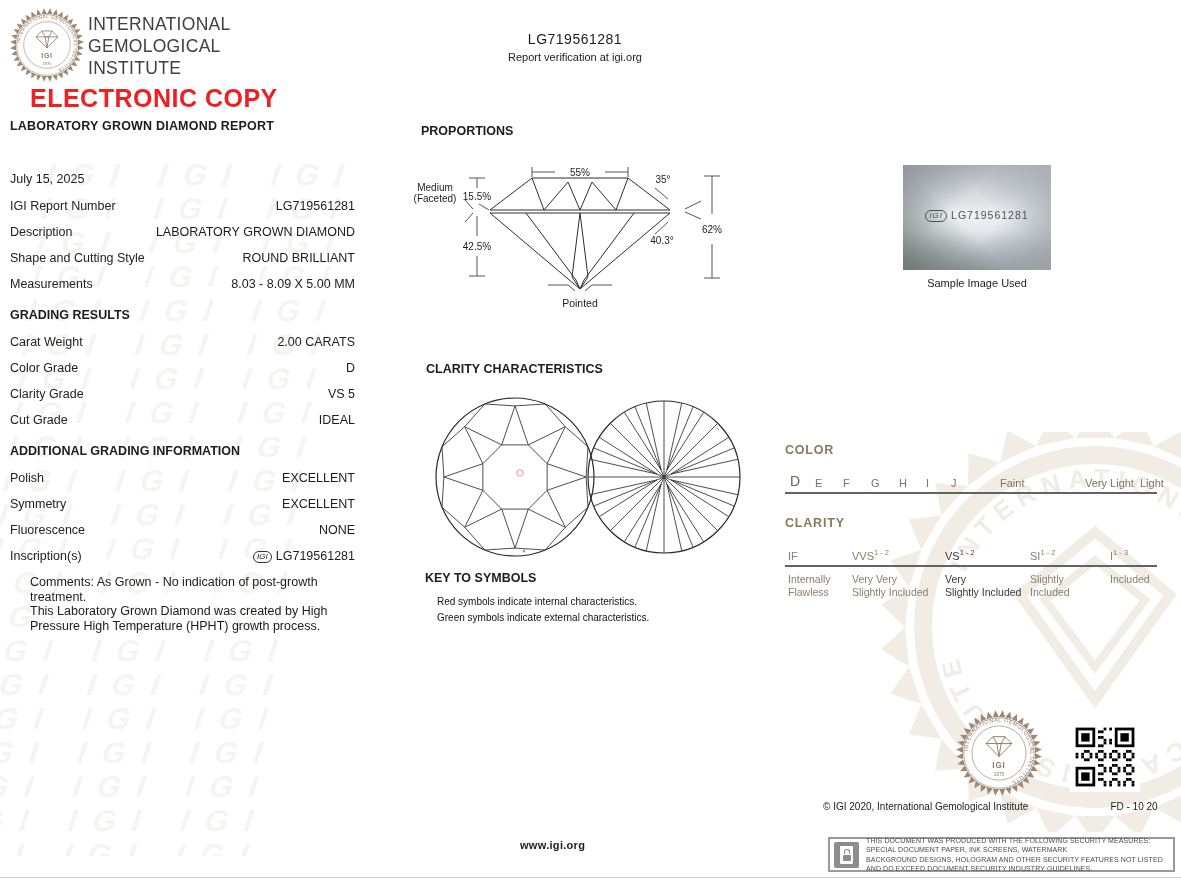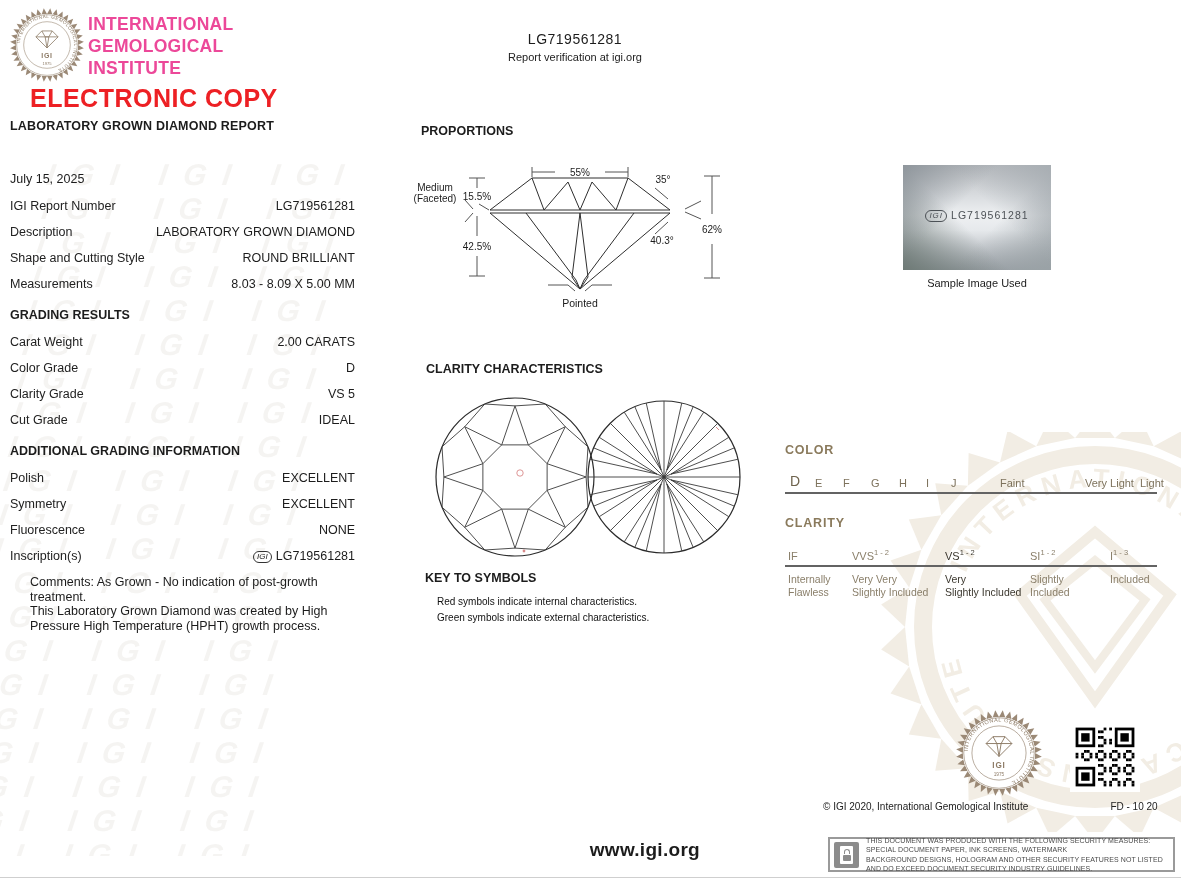--- a/index.html
+++ b/index.html
@@ -1,20 +1,20 @@
 <!DOCTYPE html>
 <html><head>
 <meta charset="utf-8">
 <style>
   html,body{margin:0;padding:0;background:#fff;}
   .page{position:relative;width:1181px;height:880px;background:#fff;overflow:hidden;
         font-family:"Liberation Sans",sans-serif;color:#1c1c1c;}
   .abs{position:absolute;}
   
-  .org-name{left:88px;top:13px;font-size:17.5px;font-weight:bold;line-height:22px;color:#ec4899;letter-spacing:.3px;}
+  .org-name{left:88px;top:13px;font-size:17.5px;font-weight:normal;line-height:22px;color:#404040;letter-spacing:.3px;}
   .ecopy{left:30px;top:84px;font-size:25px;font-weight:bold;color:#ed2024;letter-spacing:.5px;}
   .centerver{left:400px;top:31px;width:350px;text-align:center;}
   .centerver .num{font-size:14px;letter-spacing:.5px;}
   .centerver .ver{font-size:11px;margin-top:4px;color:#222;}
   .rpt-title{left:10px;top:119px;font-size:12.5px;font-weight:bold;letter-spacing:.2px;}
   
   .wm-left{left:0;top:158px;width:357px;height:698px;overflow:hidden;z-index:0;
            color:rgba(125,112,90,.08);font-size:30px;font-style:italic;font-weight:bold;
            letter-spacing:16px;line-height:34px;word-break:break-all;transform:skewX(-8deg);}
   .leftcol{left:10px;top:172px;width:345px;z-index:1;}
@@ -54,21 +54,21 @@
   .clarrow .code{position:absolute;bottom:2px;font-size:11px;}
   .clarrow .code sup{font-size:7.5px;vertical-align:5px;letter-spacing:0;}
   .clardesc{position:relative;height:34px;margin-top:6px;color:#8a7f6a;}
   .clardesc .d{position:absolute;top:0;font-size:10.5px;line-height:12.5px;width:88px;}
   .selcol{color:#3c382f !important;}
   
   .sealftr{left:956px;top:710px;}
   .qr{left:1070px;top:722px;}
   .copyright{left:823px;top:801px;font-size:10px;color:#222;z-index:2;}
   .formcode{left:1098px;top:801px;width:72px;text-align:center;font-size:10px;color:#222;z-index:2;}
-  .website{left:520px;top:839px;width:180px;text-align:right;font-size:19px;font-weight:bold;letter-spacing:.3px;}
+  .website{left:520px;top:839px;width:180px;text-align:left;font-size:11px;font-weight:bold;letter-spacing:.3px;}
   .secbox{left:828px;top:837px;width:347px;height:35px;border:2px solid #9a9a9a;display:flex;align-items:center;gap:7px;padding:1px 4px;box-sizing:border-box;background:#fff;z-index:2;}
   .secicon{width:25px;height:26px;background:#8c8c8c;border-radius:2px;flex:0 0 auto;display:flex;align-items:center;justify-content:center;}
   .secicon .doc{width:13px;height:18px;background:#fff;border-radius:1px;position:relative;}
   .secicon .shackle{position:absolute;top:3px;left:3.5px;width:4px;height:4px;border:1.5px solid #8c8c8c;border-bottom:none;border-radius:3px 3px 0 0;}
   .secicon .lockbody{position:absolute;top:9px;left:2.5px;width:8px;height:6px;background:#8c8c8c;border-radius:1px;}
   .sectext{font-size:7px;line-height:9.5px;color:#4a4a4a;letter-spacing:.1px;}
   .botline{left:0;top:877px;width:1181px;height:1px;background:#cfcfcf;}
   svg{display:block;}
 </style>
 </head>

